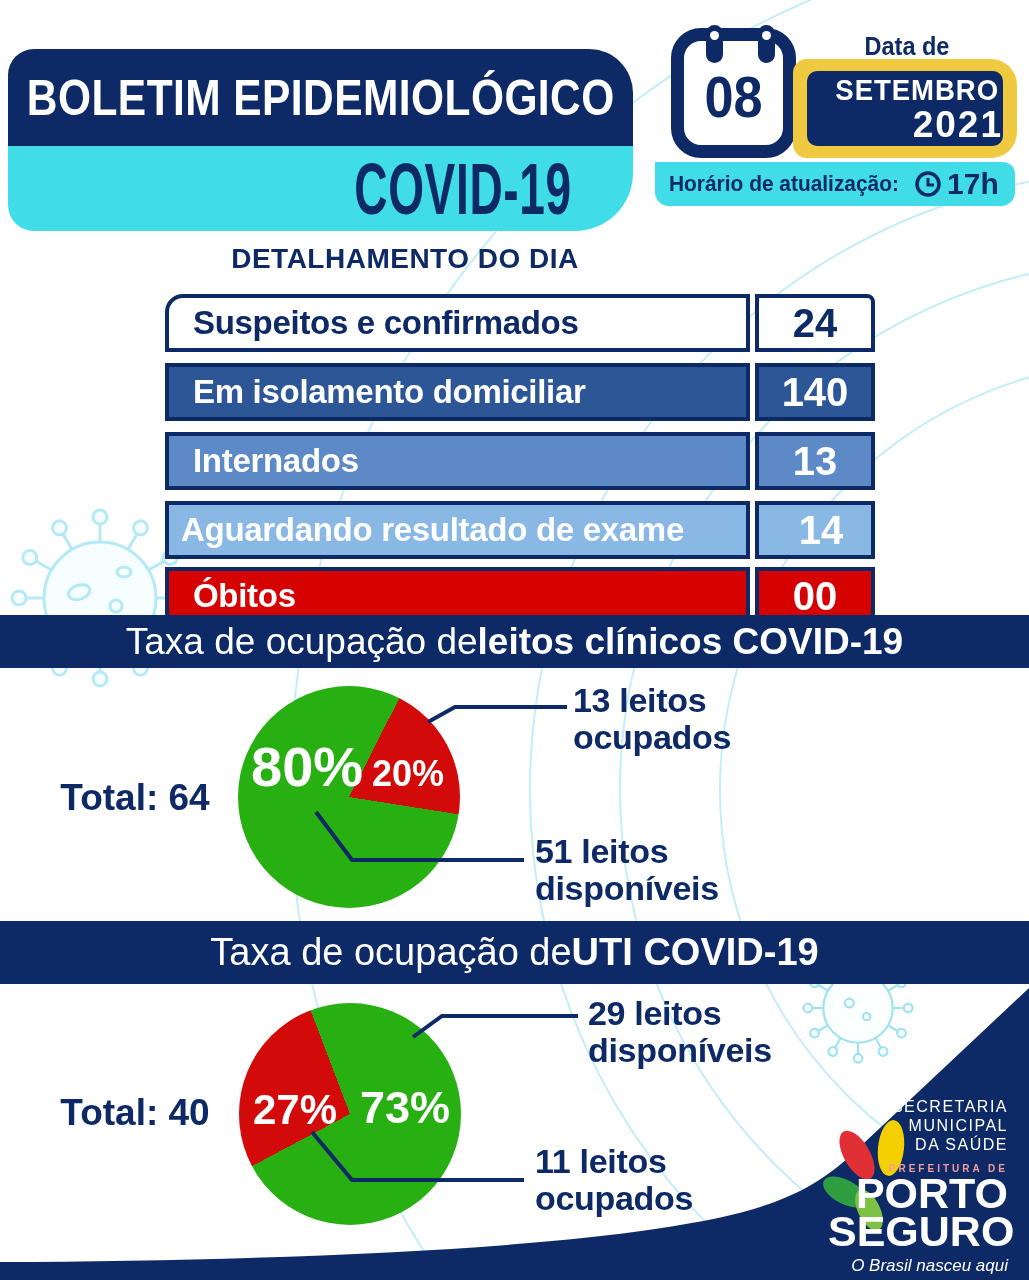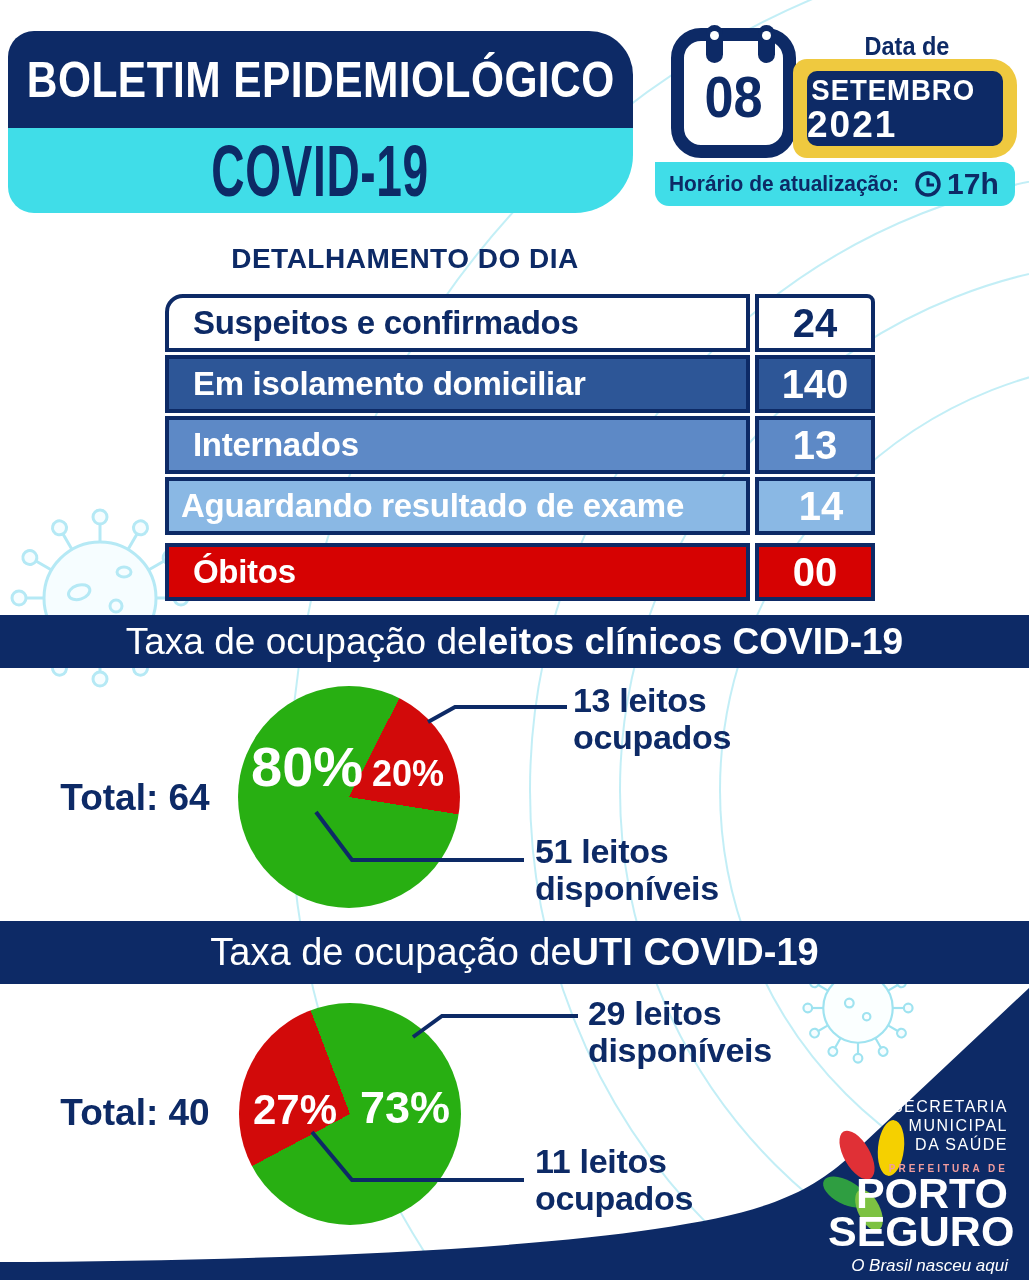--- a/index.html
+++ b/index.html
@@ -7,58 +7,58 @@
   .abs{position:absolute;}
   svg{display:block;}
   
   .bg-deco{position:absolute;inset:0;z-index:1;pointer-events:none;}
   .content{z-index:2;}
   .footer-art{position:absolute;inset:0;z-index:3;pointer-events:none;}
   .callout-lines{position:absolute;inset:0;z-index:4;pointer-events:none;}
   .footer-text{z-index:5;}
 
   
-  .title-block{left:8px;top:31px;width:625px;height:176px;}
+  .title-block{left:8px;top:49px;width:625px;height:176px;}
   .title-top{height:97px;background:var(--navy,#0d2a66);border-radius:26px 44px 0 0;
              display:flex;align-items:center;justify-content:center;}
   .title-top span{color:#fff;font-weight:800;font-size:50px;letter-spacing:.5px;
                   transform:scaleX(.85);white-space:nowrap;}
   .title-bottom{height:85px;background:var(--cyan,#40dde8);border-radius:0 0 58px 26px;
-                display:flex;align-items:center;justify-content:center;}
+                display:flex;align-items:center;justify-content:flex-end;}
   .title-bottom span{color:var(--navy,#0d2a66);font-weight:800;font-size:72px;letter-spacing:1px;
                      transform:scaleX(.64);white-space:nowrap;}
 
   
   .date-badge{left:650px;top:20px;width:372px;height:205px;}
   .cal{position:absolute;left:21px;top:8px;width:125px;height:130px;background:#fff;
        border:13px solid var(--navy,#0d2a66);border-radius:30px;box-sizing:border-box;}
   .ring{position:absolute;top:-16px;width:17px;height:38px;background:var(--navy,#0d2a66);border-radius:9px;}
   .ring::after{content:"";position:absolute;left:4px;top:6px;width:9px;height:9px;background:#fff;border-radius:50%;}
   .ring.r1{left:22px;} .ring.r2{left:74px;}
   .cal-day{position:absolute;left:0;right:0;top:22px;text-align:center;
            font-size:58px;font-weight:800;color:var(--navy,#0d2a66);transform:scaleX(.9);}
   .date-label{position:absolute;left:143px;top:12px;width:228px;text-align:center;
               font-size:25px;font-weight:800;color:var(--navy,#0d2a66);transform:scaleX(.94);}
   .month-box{position:absolute;left:143px;top:39px;width:224px;height:99px;background:var(--yellow,#efc93f);
              border-radius:14px 26px 26px 14px;box-sizing:border-box;padding:12px 14px;}
   .month-inner{width:100%;height:100%;background:var(--navy,#0d2a66);border-radius:10px;
-               display:flex;flex-direction:column;align-items:flex-start;justify-content:center;}
+               display:flex;flex-direction:column;align-items:flex-end;justify-content:center;}
   .month-inner .month{color:#fff;font-weight:800;font-size:29px;letter-spacing:1px;transform:scaleX(.95);}
   .month-inner .year{color:#fff;font-weight:800;font-size:37px;line-height:36px;letter-spacing:2px;}
   .time-strip{position:absolute;left:5px;top:142px;width:360px;height:44px;background:var(--cyan,#40dde8);
               border-radius:0 12px 14px 14px;display:flex;align-items:center;padding-left:14px;box-sizing:border-box;}
   .time-strip .tlabel{font-size:22px;font-weight:800;color:var(--navy,#0d2a66);transform:scaleX(.95);transform-origin:left;}
   .time-strip .clock{margin-left:2px;}
   .time-strip .tval{font-size:30px;font-weight:800;color:var(--navy,#0d2a66);margin-left:4px;}
 
   
   .table-title{left:120px;top:243px;width:570px;text-align:center;font-size:28px;font-weight:800;
                color:var(--navy,#0d2a66);letter-spacing:.5px;}
   .day-table{left:165px;top:294px;width:710px;}
-  .trow{display:flex;height:58px;box-sizing:border-box;margin-top:3px;}
+  .trow{display:flex;height:58px;box-sizing:border-box;margin-top:11px;}
   .trow:first-child{margin-top:0;}
   .trow.sep{margin-top:8px;}
   .tcell{border:4px solid var(--navy,#0d2a66);box-sizing:border-box;display:flex;align-items:center;}
   .tlabelcell{flex:1;padding-left:24px;margin-right:5px;font-size:33px;font-weight:800;letter-spacing:-.3px;}
   .tvaluecell{width:120px;justify-content:center;font-size:40px;font-weight:800;}
   .t0 .tcell{background:#fff;color:var(--navy,#0d2a66);}
   .t0 .tlabelcell{border-radius:18px 0 0 0;}
   .t0 .tvaluecell{border-radius:0 8px 0 0;}
   .t1 .tcell{background:var(--row-dark-blue,#2d5697);color:#fff;}
   .t2 .tcell{background:var(--row-medium-blue,#5d89c6);color:#fff;}

